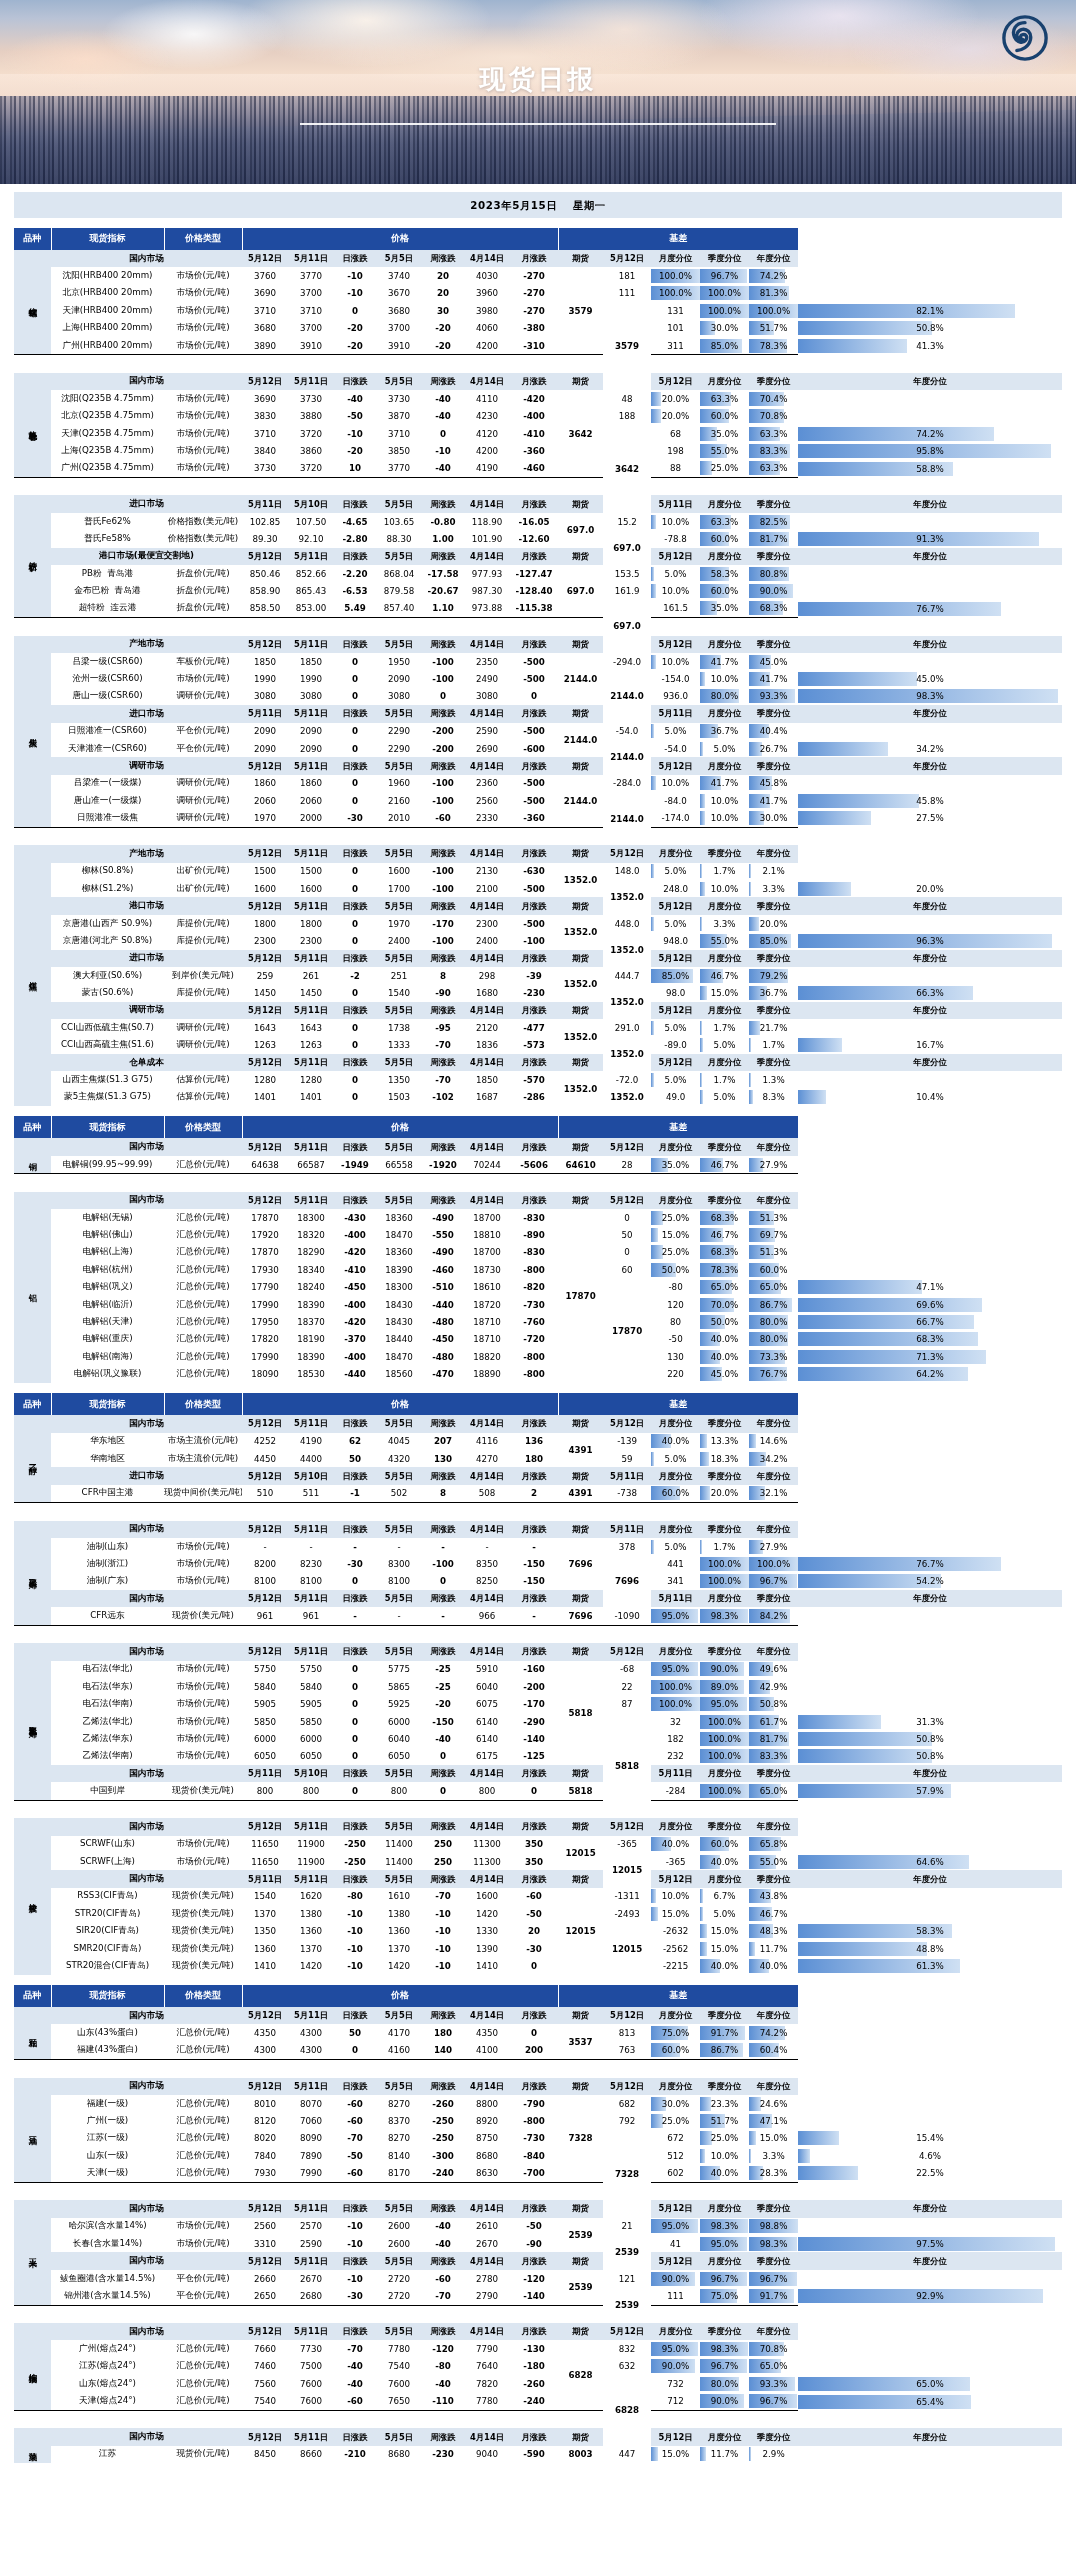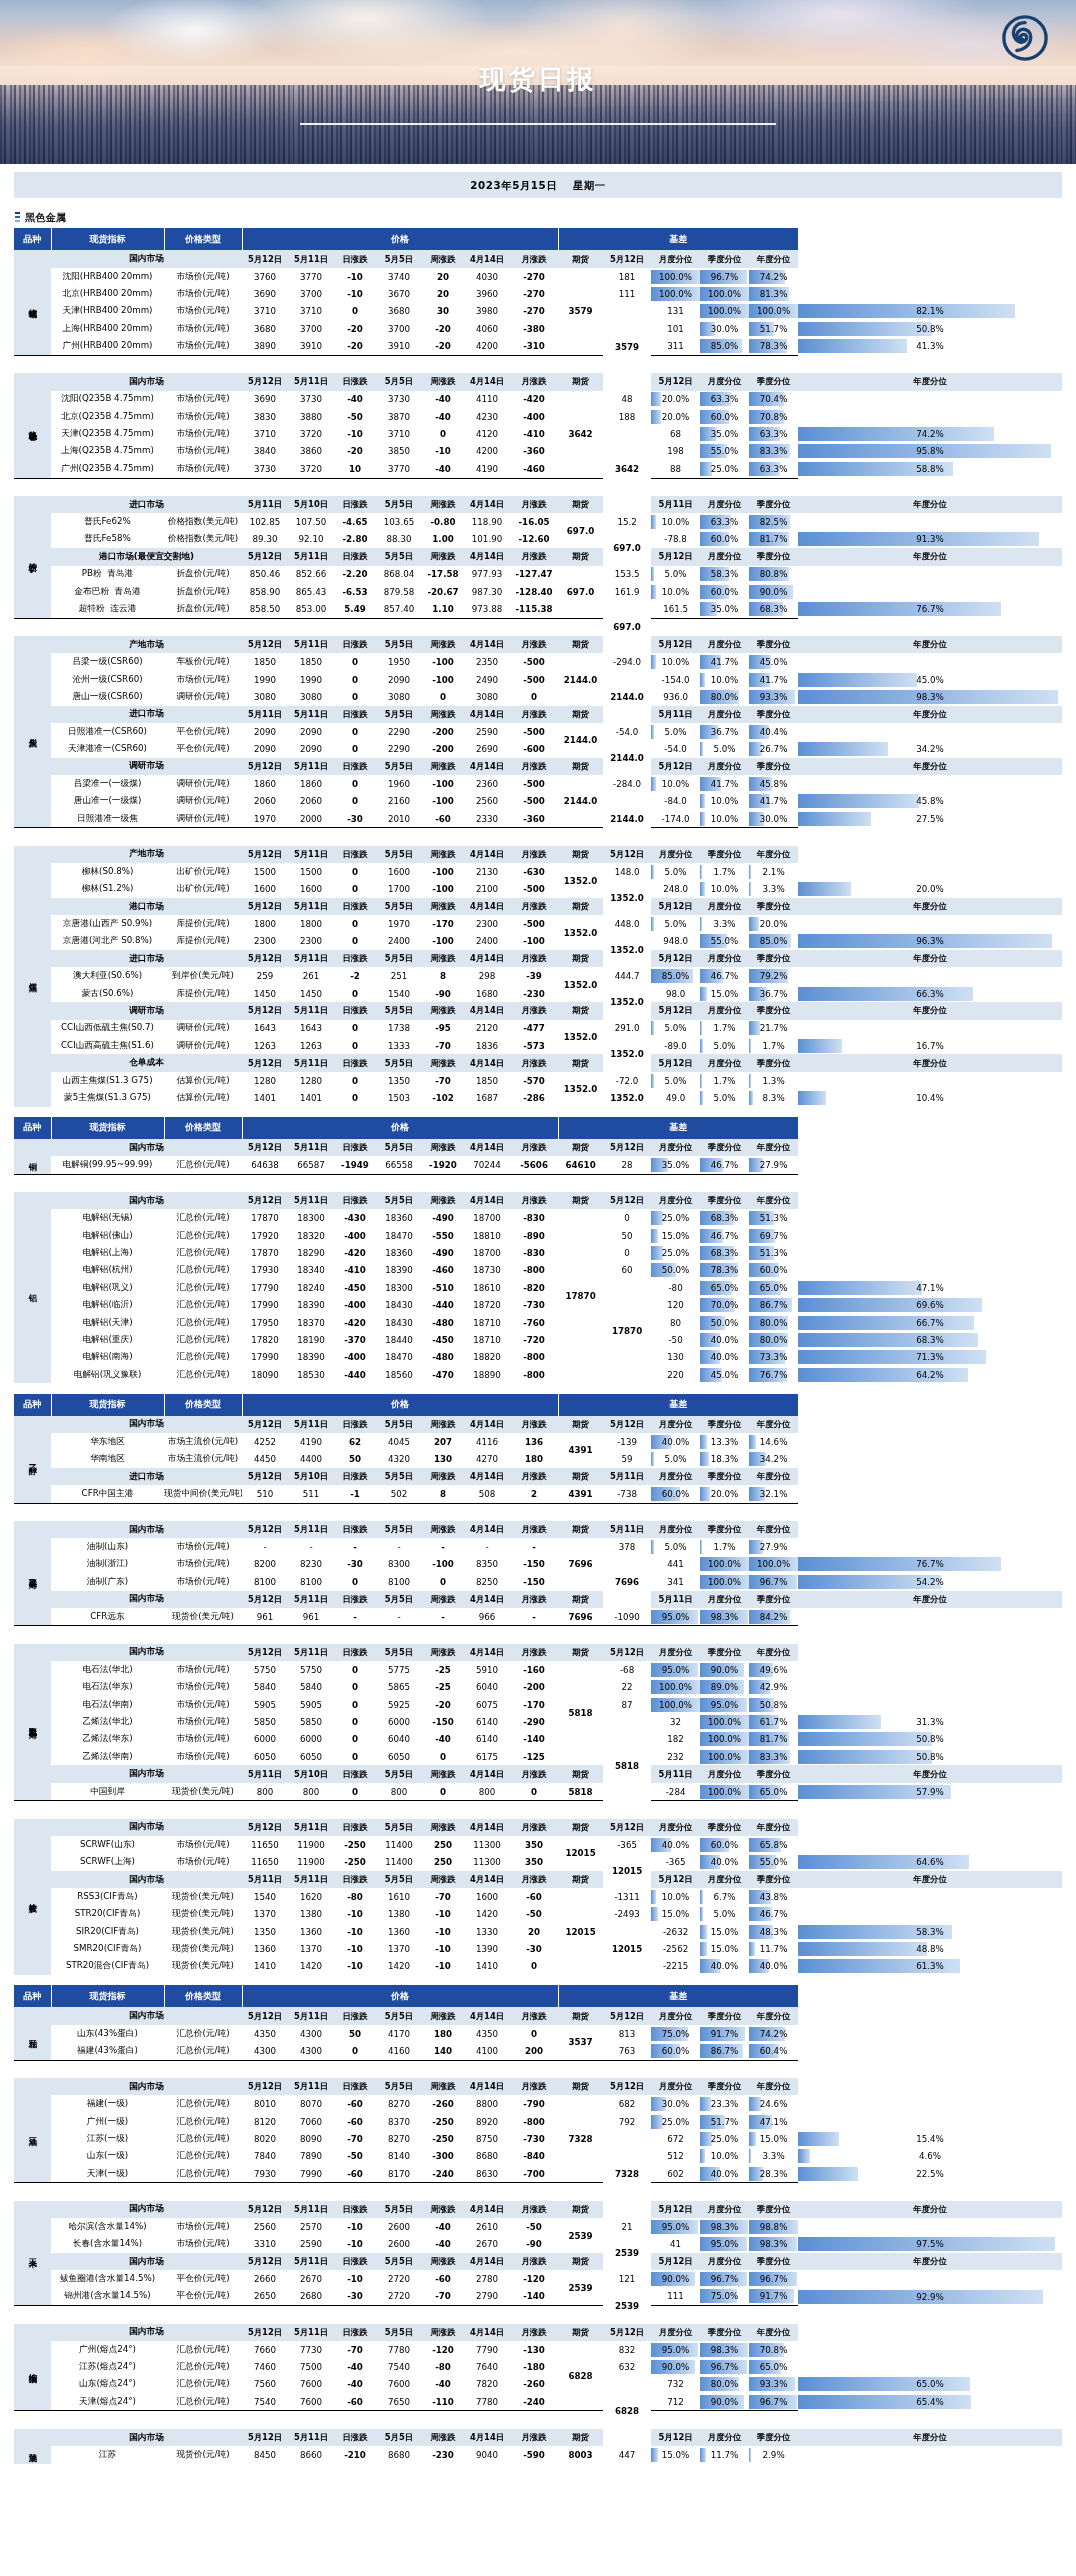--- a/index.html
+++ b/index.html
@@ -7,21 +7,21 @@
   body{
     width:1076px;
     font-family:"DejaVu Sans","Liberation Sans",sans-serif;
     color:#000;
     -webkit-font-smoothing:antialiased;
   }
   
   .banner{
     position:relative;
     width:1076px;
-    height:164px;
+    height:184px;
     overflow:hidden;
     background:linear-gradient(180deg,
         #9fb4cf 0%, #b9c3d6 10%,
         #e6cfc2 28%, #f3ddcc 40%,
         #f0d8c8 52%, #d7c4c4 62%,
         #8e90ac 74%, #5d6a8c 86%, #46557a 100%);
   }
   .banner .clouds{
     position:absolute;left:0;top:0;width:100%;height:62%;
     background:
@@ -190,28 +190,20 @@
   <div class="banner-rule"></div>
 </div>
 
 <div class="datebar">
   <span>2023年5月15日</span>
   <span class="wd">星期一</span>
 </div>
 
 <div id="sections-root">
     <div class="section">
-      <div class="sec-title">
-        <span class="sec-bullet">
-          <i></i>
-          <i></i>
-          <i></i>
-        </span>
-        <span>黑色金属</span>
-      </div>
       <table class="grid">
         <colgroup>
           <col class="c-var">
           <col class="c-name">
           <col class="c-type">
           <col class="c-d1">
           <col class="c-d2">
           <col class="c-chg">
           <col class="c-d3">
           <col class="c-wchg">

